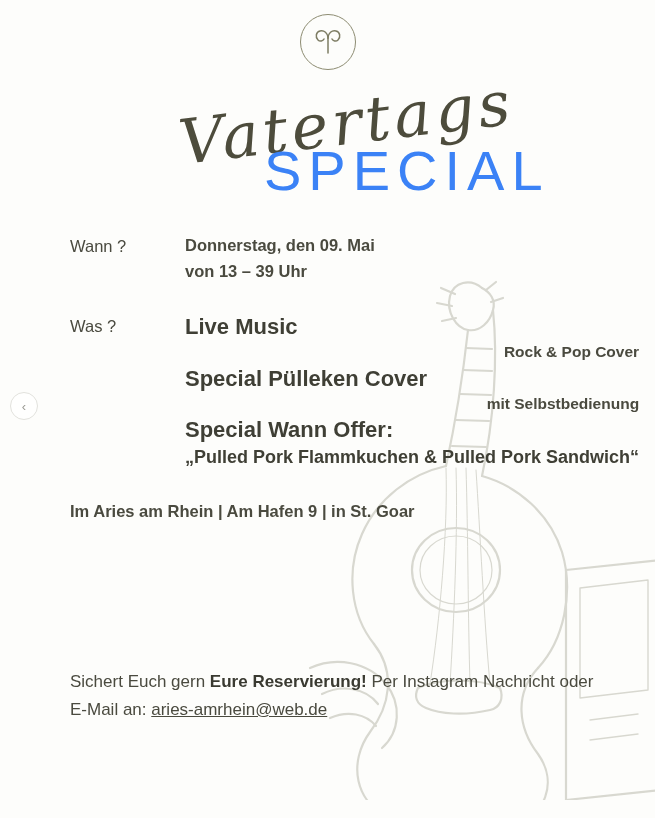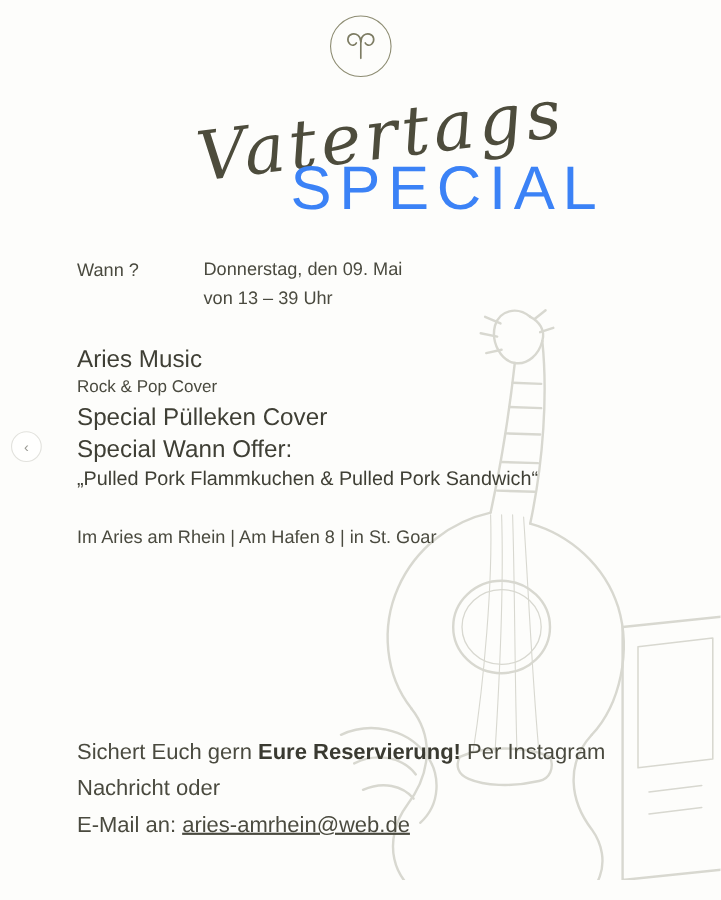--- a/index.html
+++ b/index.html
@@ -103,58 +103,60 @@
   .row-label {
     width: 115px;
     flex: 0 0 115px;
     font-size: 16.5px;
     color: #4a4a3f;
     line-height: 1.55;
     padding-top: 2px;
   }
   .row-value {
     flex: 1;
+    font-weight: bold;
   }
 
   .line-reg {
     font-size: 16.5px;
     line-height: 1.6;
     color: #4a4a3f;
     white-space: nowrap;
   }
   .line-big {
     font-size: 22px;
     line-height: 1.33;
     color: #3f3f35;
     white-space: nowrap;
   }
   .line-small {
     font-size: 15.5px;
     line-height: 1.45;
     color: #4a4a3f;
     white-space: nowrap;
+    text-align: right;
   }
   .line-quote {
     font-size: 18px;
     line-height: 1.5;
     color: #3f3f35;
     white-space: nowrap;
   }
 
   .gap-when { height: 27px; }
   .gap-what { height: 27px; }
 
   
   .footer {
     position: absolute;
     left: 70px;
     top: 668px;
     width: 540px;
     z-index: 3;
-    font-size: 20px;
+    font-size: 17px;
     line-height: 1.65;
     color: #4a4a3f;
   }
   .footer b {
     font-weight: bold;
     color: #3a3a31;
   }
   .footer a {
     color: #4a4a3f;
     text-decoration: underline;
@@ -258,34 +260,36 @@
       <div class="row-label">Wann ?</div>
       <div class="row-value">
         <div class="line-reg">Donnerstag, den 09. Mai</div>
         <div class="line-reg">von 13 – 39 Uhr</div>
       </div>
     </div>
 
     <div class="gap-when"></div>
 
     <div class="row">
+      <div class="row-label">Was ?</div>
       <div class="row-value">
-        <div class="line-big">Aries Music</div>
+        <div class="line-big">Live Music</div>
         <div class="line-small">Rock &amp; Pop Cover</div>
         <div class="line-big">Special Pülleken Cover</div>
+        <div class="line-small">mit Selbstbedienung</div>
         <div class="line-big">Special Wann Offer:</div>
         <div class="line-quote">„Pulled Pork Flammkuchen &amp; Pulled Pork Sandwich“</div>
       </div>
     </div>
 
     <div class="gap-what"></div>
 
     <div class="row">
       <div class="row-value">
-        <div class="line-reg">Im Aries am Rhein | Am Hafen 8 | in St. Goar</div>
+        <div class="line-reg">Im Aries am Rhein | Am Hafen 9 | in St. Goar</div>
       </div>
     </div>
 
   </div>
 
   <div class="footer">
     <div><span>Sichert Euch gern </span><b>Eure Reservierung!</b><span> Per Instagram Nachricht oder</span></div>
     <div><span>E-Mail an: </span><a href="#">aries-amrhein@web.de</a></div>
   </div>
 

